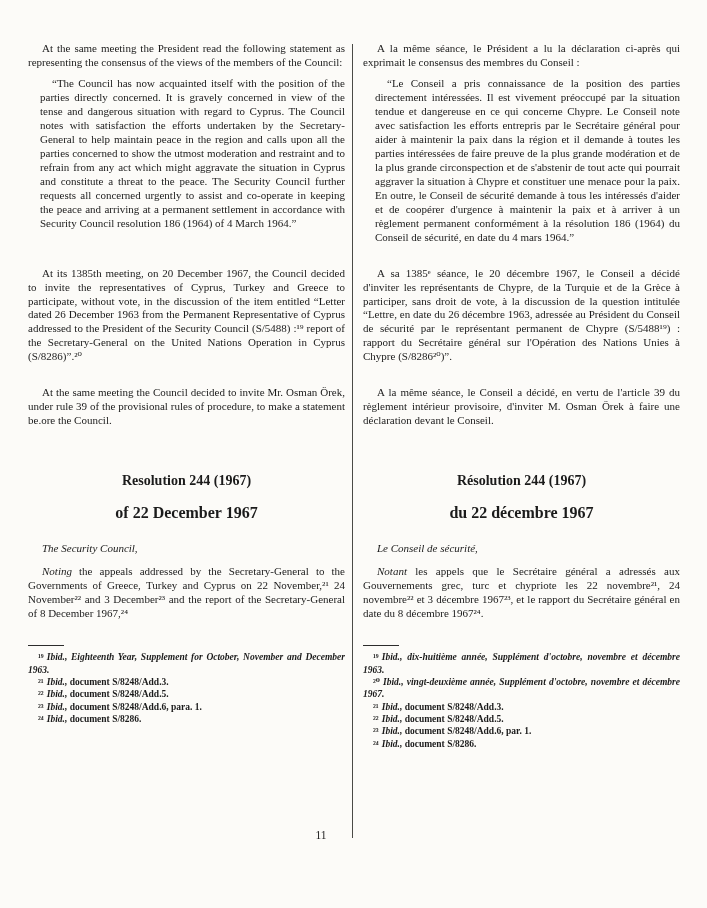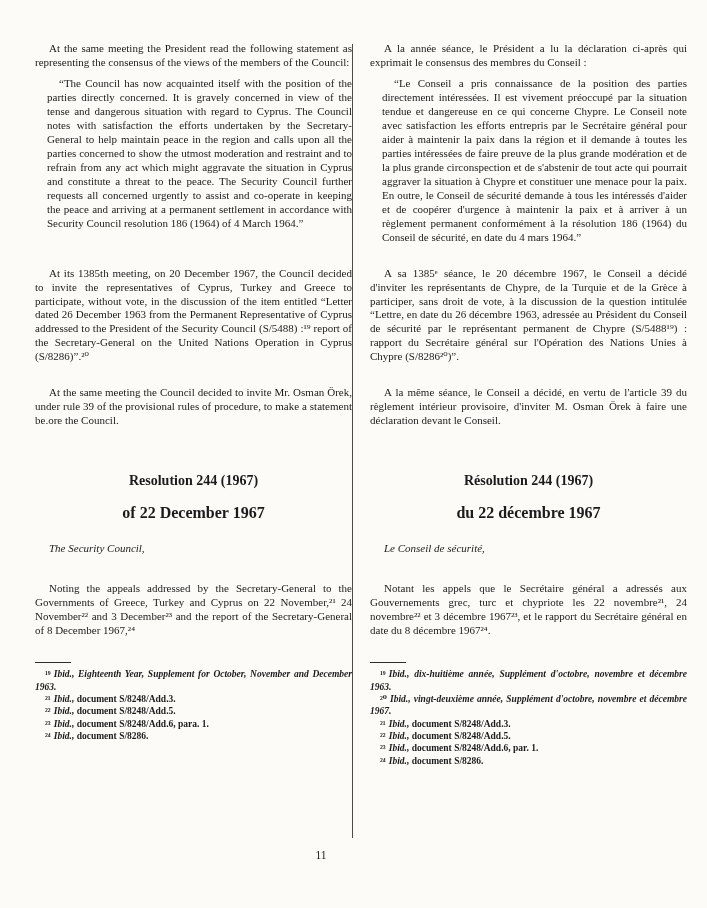--- a/index.html
+++ b/index.html
@@ -9,64 +9,64 @@
     width:707px; height:908px;
     margin:0 auto;
     background:#fcfbf8;
     color:#1b1b1b;
     font-family:"Liberation Serif","DejaVu Serif",serif;
     font-size:11px;
     line-height:1.27;
     overflow:hidden;
   }
   .grid {
-    position:absolute; left:35px; top:42px;
+    position:absolute; left:28px; top:42px;
     width:652px;
     display:grid;
     grid-template-columns:317px 317px;
     column-gap:18px;
     align-items:start;
   }
   .divider {
     position:absolute; left:352px; top:44px;
     width:1px; height:794px;
     background:#4a4a46;
   }
   p { margin:0; }
   .para { text-align:justify; text-indent:14px; }
   .quote { padding-left:12px; text-indent:12px; }
   .mb-sm { margin-bottom:7px; }
   .mb-q  { margin-bottom:22px; }
   .mb-p2 { margin-bottom:22px; }
   .mb-p3 { margin-bottom:44px; }
   .res-title { font-weight:bold; text-align:center; font-size:14px; margin:0 0 13px 0; }
   .res-date  { font-weight:bold; text-align:center; font-size:16px; margin:0 0 19px 0; }
-  .council   { font-style:italic; text-indent:14px; margin-bottom:26px; }
+  .council   { font-style:italic; text-indent:14px; margin-bottom:9px; }
   .noting    { margin-bottom:24px; }
-  .italic    { }
+  .italic    { font-style:italic; }
   .footnotes { font-size:9.5px; line-height:1.3; }
   .fn-rule   { width:36px; height:1px; background:#2c2c2c; margin-bottom:5px; }
   .fn        { text-align:justify; text-indent:10px;font-weight:bold; }
   .fn-marker { margin-right:3px; }
   .fn-italic { font-style:italic; }
   .page-number {
-    position:absolute; left:306px; top:848px;
+    position:absolute; left:306px; top:828px;
     width:30px; text-align:center;
     font-size:11.5px;
   }
 </style>
 </head>
 <body>
 
 <div class="page">
 
   <div class="grid">
 
     <p class="para mb-sm">At the same meeting the President read the following statement as representing the consensus of the views of the members of the Council:</p>
-    <p class="para mb-sm">A la année séance, le Président a lu la déclaration ci-après qui exprimait le consensus des membres du Conseil :</p>
+    <p class="para mb-sm">A la même séance, le Président a lu la déclaration ci-après qui exprimait le consensus des membres du Conseil :</p>
 
     <p class="para quote mb-q">“The Council has now acquainted itself with the position of the parties directly concerned. It is gravely concerned in view of the tense and dangerous situation with regard to Cyprus. The Council notes with satisfaction the efforts undertaken by the Secretary-General to help maintain peace in the region and calls upon all the parties concerned to show the utmost moderation and restraint and to refrain from any act which might aggravate the situation in Cyprus and constitute a threat to the peace. The Security Council further requests all concerned urgently to assist and co-operate in keeping the peace and arriving at a permanent settlement in accordance with Security Council resolution 186 (1964) of 4 March 1964.”</p>
     <p class="para quote mb-q">“Le Conseil a pris connaissance de la position des parties directement intéressées. Il est vivement préoccupé par la situation tendue et dangereuse en ce qui concerne Chypre. Le Conseil note avec satisfaction les efforts entrepris par le Secrétaire général pour aider à maintenir la paix dans la région et il demande à toutes les parties intéressées de faire preuve de la plus grande modération et de la plus grande circonspection et de s'abstenir de tout acte qui pourrait aggraver la situation à Chypre et constituer une menace pour la paix. En outre, le Conseil de sécurité demande à tous les intéressés d'aider et de coopérer d'urgence à maintenir la paix et à arriver à un règlement permanent conformément à la résolution 186 (1964) du Conseil de sécurité, en date du 4 mars 1964.”</p>
 
     <p class="para mb-p2">At its 1385th meeting, on 20 December 1967, the Council decided to invite the representatives of Cyprus, Turkey and Greece to participate, without vote, in the discussion of the item entitled “Letter dated 26 December 1963 from the Permanent Representative of Cyprus addressed to the President of the Security Council (S/5488) :¹⁹ report of the Secretary-General on the United Nations Operation in Cyprus (S/8286)”.²⁰</p>
     <p class="para mb-p2">A sa 1385ᵉ séance, le 20 décembre 1967, le Conseil a décidé d'inviter les représentants de Chypre, de la Turquie et de la Grèce à participer, sans droit de vote, à la discussion de la question intitulée “Lettre, en date du 26 décembre 1963, adressée au Président du Conseil de sécurité par le représentant permanent de Chypre (S/5488¹⁹) : rapport du Secrétaire général sur l'Opération des Nations Unies à Chypre (S/8286²⁰)”.</p>
 
     <p class="para mb-p3">At the same meeting the Council decided to invite Mr. Osman Örek, under rule 39 of the provisional rules of procedure, to make a statement be.ore the Council.</p>
     <p class="para mb-p3">A la même séance, le Conseil a décidé, en vertu de l'article 39 du règlement intérieur provisoire, d'inviter M. Osman Örek à faire une déclaration devant le Conseil.</p>
 

